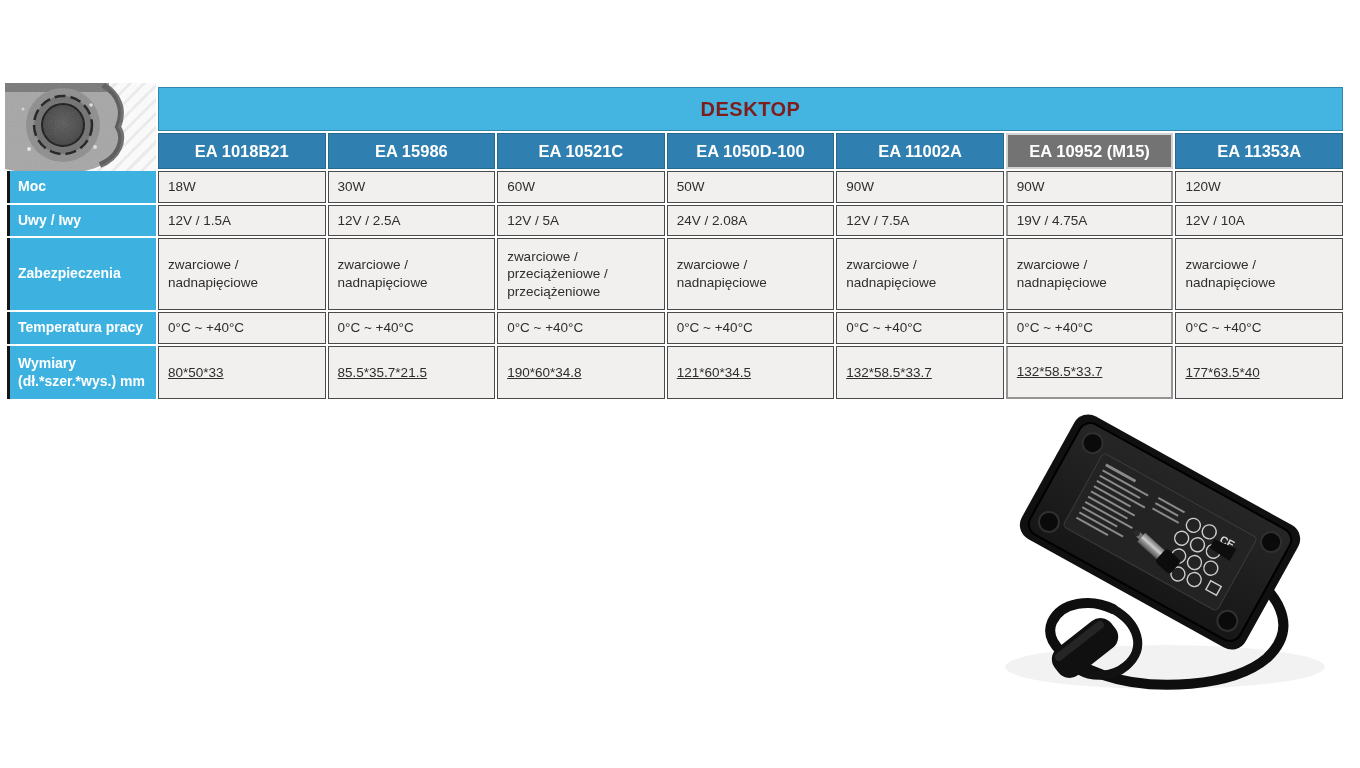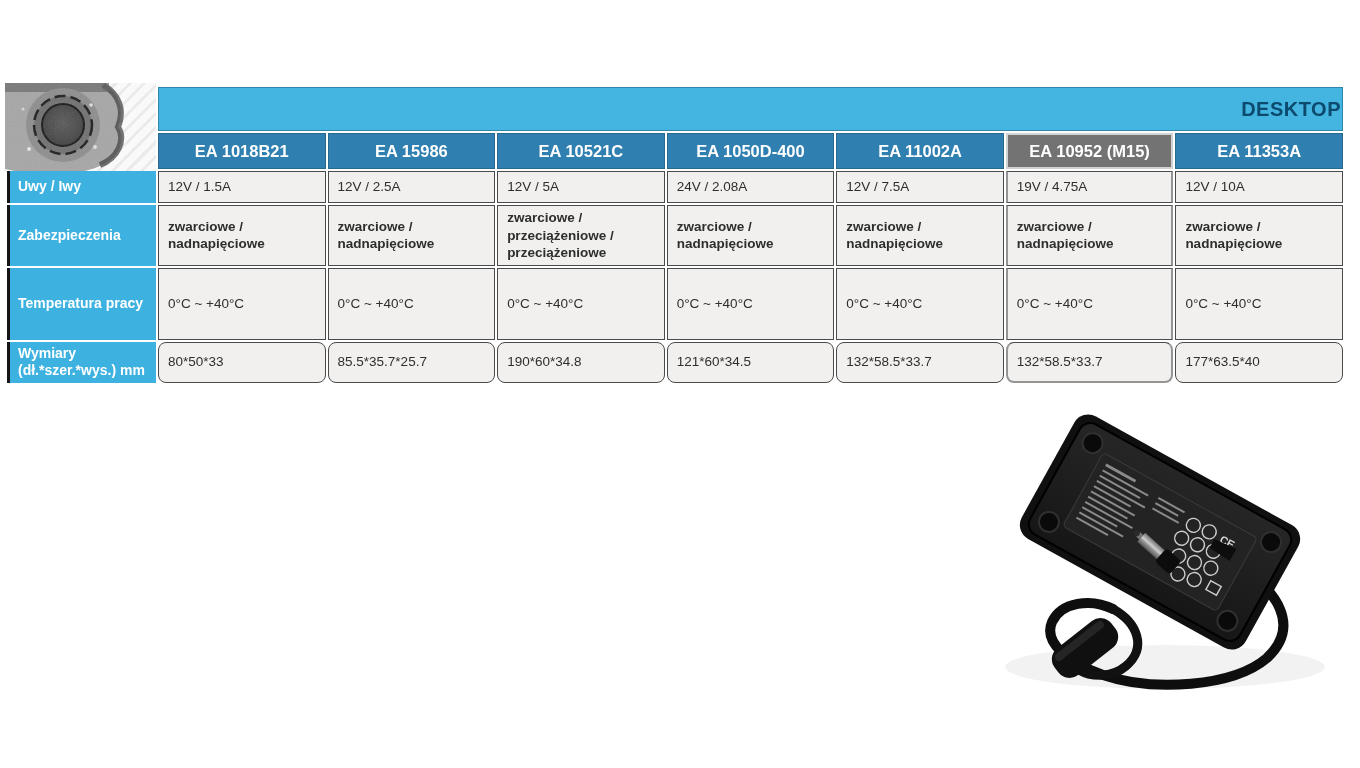--- a/index.html
+++ b/index.html
@@ -4,37 +4,37 @@
 <style>
   html,body{margin:0;padding:0;background:#fff;}
   #page{position:relative;width:1360px;height:768px;background:#ffffff;overflow:hidden;
         font-family:"Liberation Sans",sans-serif;}
 
   
   #spec-table{position:absolute;left:5px;top:85px;width:1340px;
               border-collapse:separate;border-spacing:2px;table-layout:fixed;}
   #spec-table td{vertical-align:middle;box-sizing:border-box;}
   td.void{background:transparent;border:none;}
-  td.banner{background:#44b4e1;color:#0c4a6e;font-weight:bold;font-size:20px;
-            letter-spacing:.5px;text-align:right;height:44px;
+  td.banner{background:#44b4e1;color:#7f1d1d;font-weight:bold;font-size:20px;
+            letter-spacing:.5px;text-align:center;height:44px;
             border:1px solid #2b7fa0;border-color:#2f87ad;}
   td.colhead{background:#2f7fb1;color:#ffffff;font-weight:bold;font-size:16.5px;
              text-align:center;height:36px;border:1px solid #27698f;margin-top:28px;}
   td.colhead.hl-head{background:#737373;border:2px solid #d2d2d2;}
   td.rowlabel{background:#3db2e0;color:#ffffff;font-weight:bold;font-size:14px;
               text-align:left;padding:3px 6px 3px 8px;border-left:3px solid #161616;line-height:1.25;}
   td.cell{background:#f1f0ee;color:#2e2e2e;font-size:13.5px;text-align:left;
           padding:3px 6px 3px 9px;border:1px solid #4a4a4a;line-height:1.3;}
   td.cell.hl{border-left:2px solid #949494;border-right:2px solid #949494;}
   td.cell.hl-last{border-bottom:2px solid #949494;}
   #spec-table tr:nth-child(3) td.cell{height:32px;}
-  #spec-table tr:nth-child(4) td.cell{height:31px;font-weight:bold;}
+  #spec-table tr:nth-child(4) td.cell{height:31px;}
   #spec-table tr:nth-child(5) td.cell{height:72px;}
-  #spec-table tr:nth-child(6) td.cell{height:32px;border-radius:8px;}
-  #spec-table tr:nth-child(7) td.cell{height:53px;}
+  #spec-table tr:nth-child(6) td.cell{height:32px;}
+  #spec-table tr:nth-child(7) td.cell{height:53px;text-decoration:underline;}
 
   
   #connector-photo{position:absolute;left:5px;top:83px;width:151px;height:90px;
     background:repeating-linear-gradient(135deg,#ffffff 0 7px,#efefef 7px 10px);}
   #connector-photo svg{display:block;}
 
   
   #adapter-photo{position:absolute;left:975px;top:412px;width:385px;height:295px;}
   #adapter-photo svg{display:block;}
 </style>
@@ -84,24 +84,34 @@
     <tbody id="tb">
         <tr>
           <td class="void"></td>
           <td class="banner" colspan="7">DESKTOP</td>
         </tr>
         <tr>
           <td class="void"></td>
           <td class="colhead">EA 1018B21</td>
           <td class="colhead">EA 15986</td>
           <td class="colhead">EA 10521C</td>
-          <td class="colhead">EA 1050D-400</td>
+          <td class="colhead">EA 1050D-100</td>
           <td class="colhead">EA 11002A</td>
           <td class="colhead hl-head">EA 10952 (M15)</td>
           <td class="colhead">EA 11353A</td>
+        </tr>
+        <tr>
+          <td class="rowlabel">Moc</td>
+          <td class="cell">18W</td>
+          <td class="cell">30W</td>
+          <td class="cell">60W</td>
+          <td class="cell">50W</td>
+          <td class="cell">90W</td>
+          <td class="cell hl">90W</td>
+          <td class="cell">120W</td>
         </tr>
         <tr>
           <td class="rowlabel">Uwy / Iwy</td>
           <td class="cell">12V / 1.5A</td>
           <td class="cell">12V / 2.5A</td>
           <td class="cell">12V / 5A</td>
           <td class="cell">24V / 2.08A</td>
           <td class="cell">12V / 7.5A</td>
           <td class="cell hl">19V / 4.75A</td>
           <td class="cell">12V / 10A</td>
@@ -122,21 +132,21 @@
           <td class="cell">0°C ~ +40°C</td>
           <td class="cell">0°C ~ +40°C</td>
           <td class="cell">0°C ~ +40°C</td>
           <td class="cell">0°C ~ +40°C</td>
           <td class="cell hl">0°C ~ +40°C</td>
           <td class="cell">0°C ~ +40°C</td>
         </tr>
         <tr>
           <td class="rowlabel">Wymiary (dł.*szer.*wys.) mm</td>
           <td class="cell">80*50*33</td>
-          <td class="cell">85.5*35.7*25.7</td>
+          <td class="cell">85.5*35.7*21.5</td>
           <td class="cell">190*60*34.8</td>
           <td class="cell">121*60*34.5</td>
           <td class="cell">132*58.5*33.7</td>
           <td class="cell hl hl-last">132*58.5*33.7</td>
           <td class="cell">177*63.5*40</td>
         </tr>
       </tbody>
   </table>
 
   <div id="adapter-photo">

